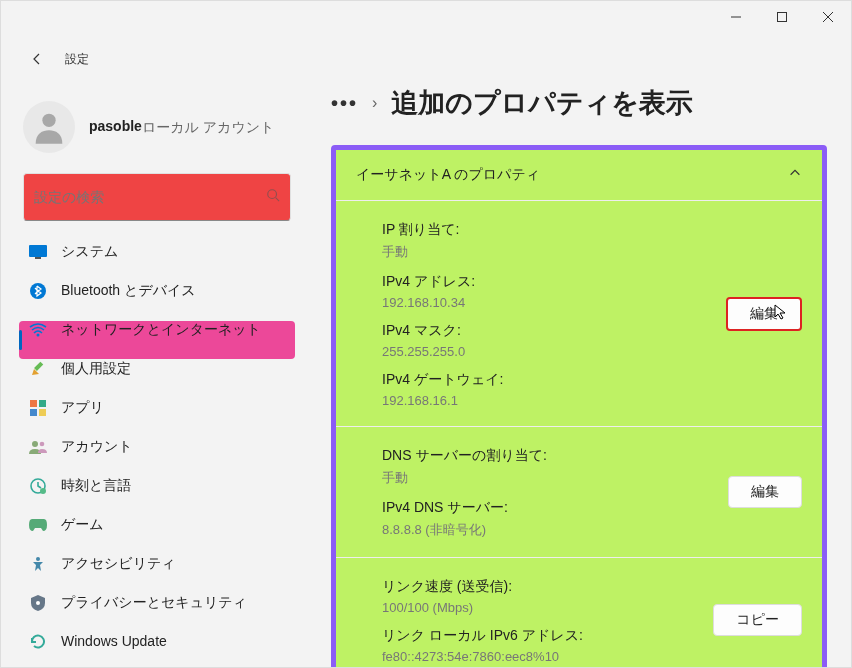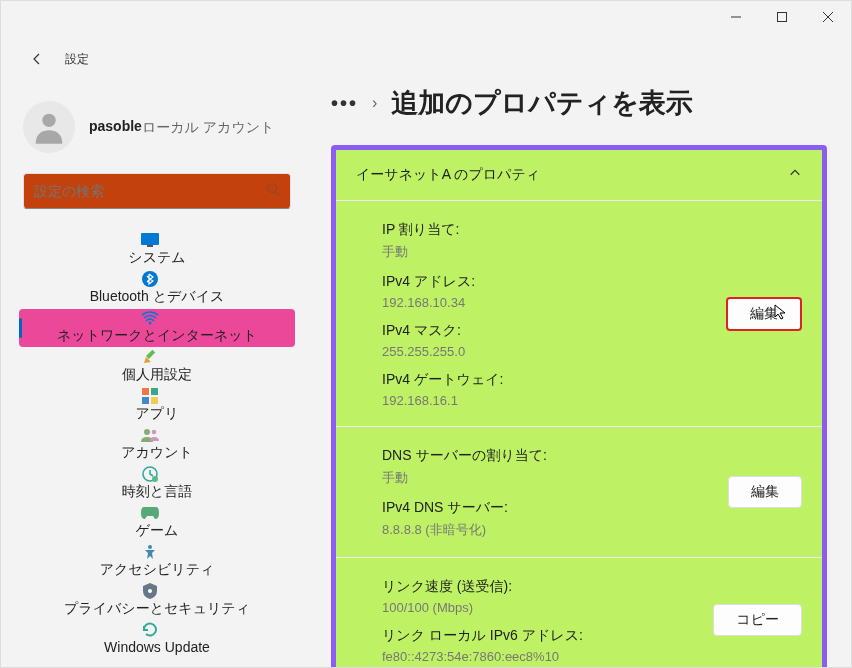--- a/index.html
+++ b/index.html
@@ -16,25 +16,25 @@
     .container { display: flex; height: calc(100% - 44px); }
     
     .sidebar { width: 300px; padding: 12px 6px 0 18px; }
     .user-section { display: flex; align-items: center; padding: 8px 4px 20px 4px; }
     .avatar { width: 52px; height: 52px; border-radius: 50%; background: #e8e8e8; display: flex; align-items: center; justify-content: center; margin-right: 14px; }
     .avatar svg { fill: #a8a8a8; }
     .user-text { display: flex; }
     .user-name { font-size: 14px; font-weight: 600; color: #222; }
     .user-type { font-size: 14px; color: #666; margin-top: 1px; }
     
-    .search-box { display: flex; align-items: center; background: #c2410c; border: 1px solid #e0e0e0; border-bottom: 1px solid #888; border-radius: 4px; height: 36px; padding: 0 10px; margin: 0 4px 22px 4px; }
+    .search-box { display: flex; align-items: center; background: #ef4444; border: 1px solid #e0e0e0; border-bottom: 1px solid #888; border-radius: 4px; height: 48px; padding: 0 10px; margin: 0 4px 22px 4px; }
     .search-input { flex: 1; border: none; outline: none; font-size: 14px; background: transparent; }
     .search-icon { opacity: 0.6; }
     
-    .nav-item { display: flex; align-items: center; height: 38px; padding: 0 10px; margin: 1px 0; border-radius: 4px; cursor: pointer; font-size: 14px; color: #222; position: relative; flex-direction: column; }
+    .nav-item { display: flex; align-items: flex-start; height: 38px; padding: 0 10px; margin: 1px 0; border-radius: 4px; cursor: pointer; font-size: 14px; color: #222; position: relative; }
     .nav-item.active { background: #ec4899; }
     .nav-item.active::before { content: ""; position: absolute; left: 0; top: 9px; bottom: 9px; width: 3px; background: #0067c0; border-radius: 2px; }
     .nav-icon { width: 18px; height: 18px; margin-right: 14px; display: flex; align-items: center; justify-content: center; }
     
     .main { flex: 1; padding: 4px 24px 0 30px; overflow-y: auto; }
     .breadcrumb-row { display: flex; align-items: center; margin-bottom: 24px; }
     .ellipsis { font-size: 20px; font-weight: 700; letter-spacing: 2px; color: #333; margin-right: 14px; cursor: pointer; }
     .crumb-chevron { color: #666; margin-right: 14px; font-size: 16px; }
     .page-title { font-size: 27px; font-weight: 600; color: #222; }
     

